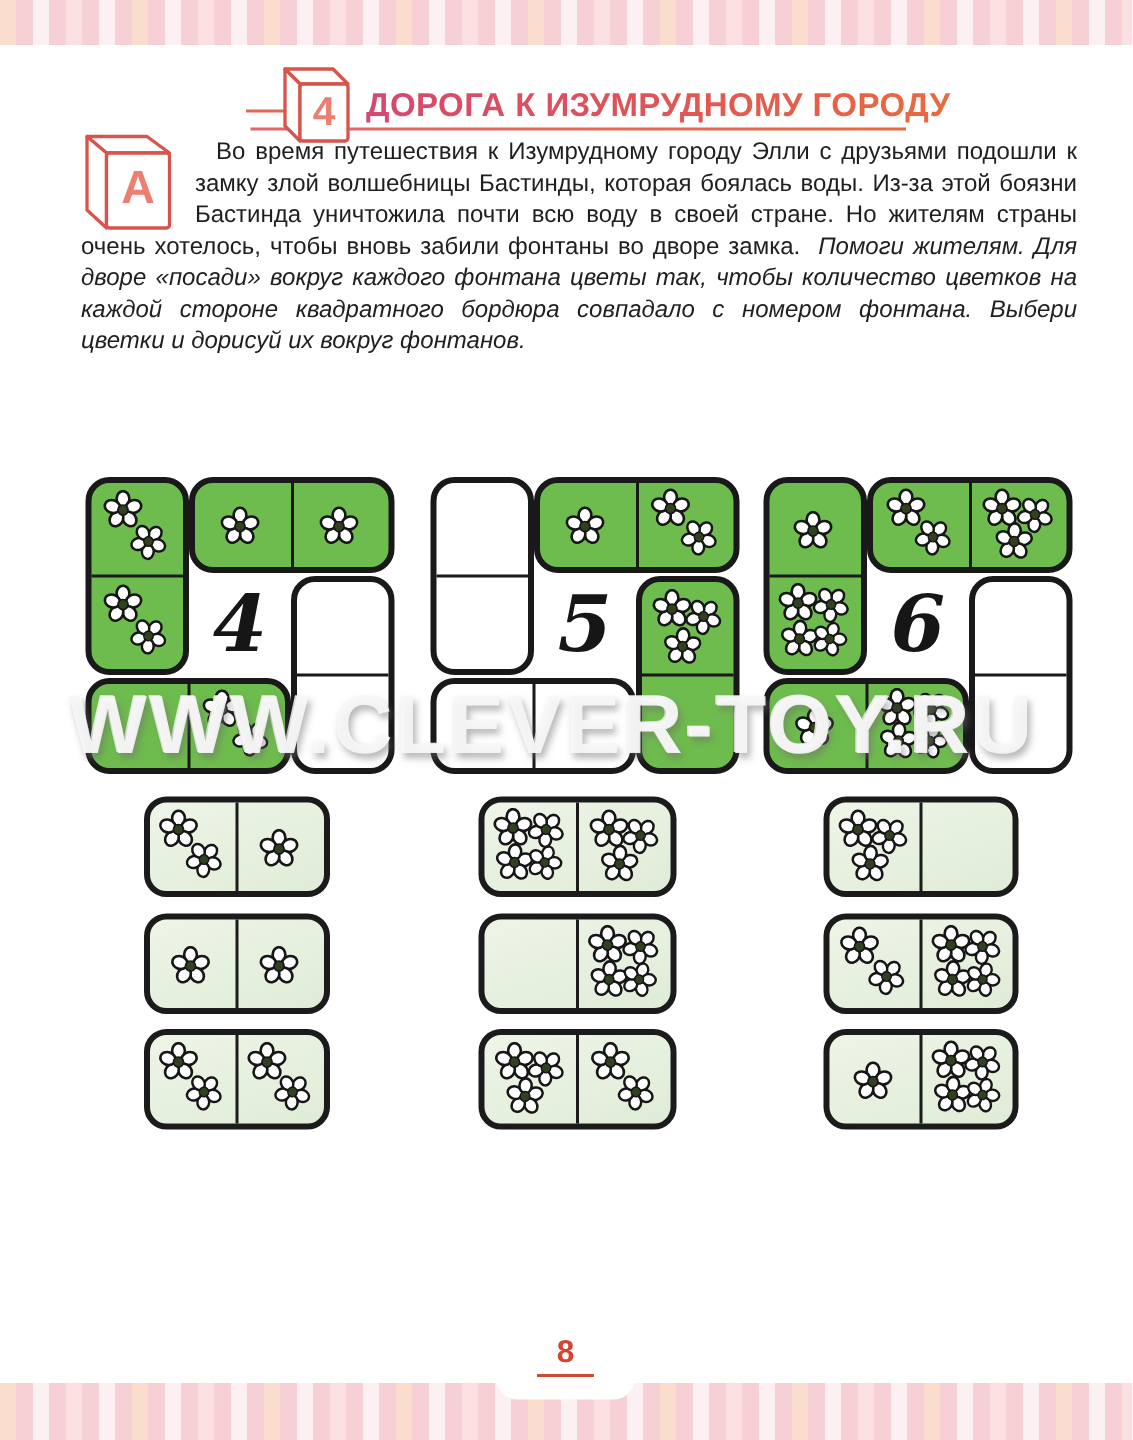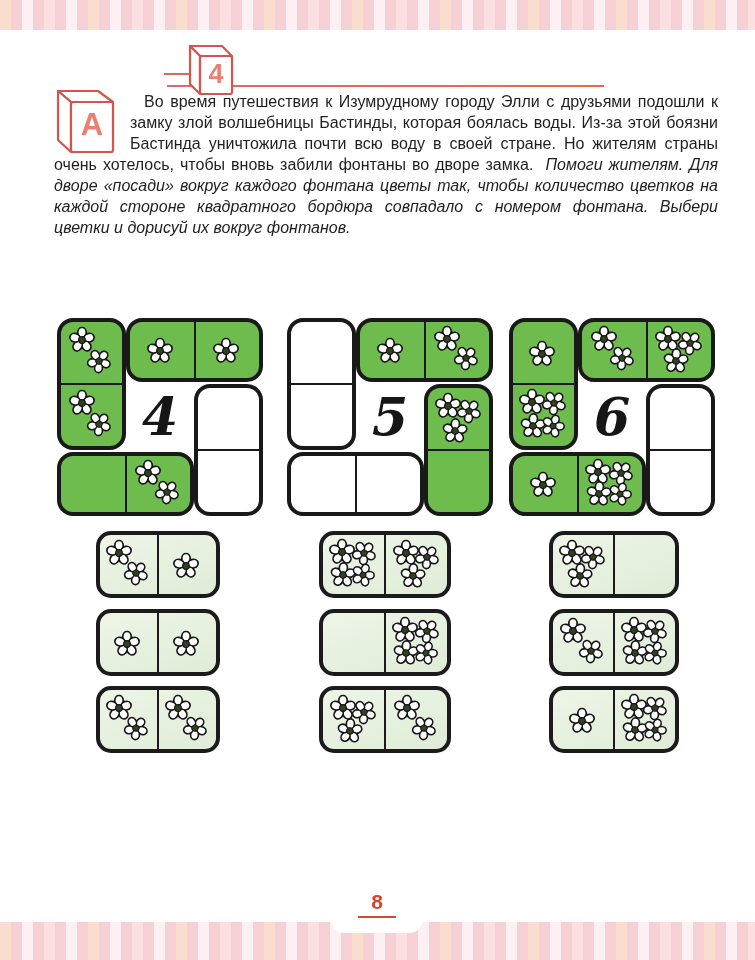--- a/index.html
+++ b/index.html
@@ -92,20 +92,21 @@
   <div class="band top"></div>
 
   <div class="hdr-tick"></div>
   <div class="hdr-underline"></div>
   <svg class="hdr-cube" width="46" height="52" viewBox="0 0 46 52">
     <polygon class="cube-stroke" points="12,12 2,2 34,2 44,12"></polygon>
     <polygon class="cube-stroke" points="2,2 2,40 12,50 12,12"></polygon>
     <rect class="cube-stroke" x="12" y="12" width="32" height="38" rx="2"></rect>
   </svg>
   <div class="hdr-cube-num">4</div>
+  <div class="page-title">ДОРОГА К ИЗУМРУДНОМУ ГОРОДУ</div>
 
   <div class="task">
     <span class="task-cube">
       <svg width="64" height="68" viewBox="0 0 64 68">
         <polygon class="cube-stroke" points="17,14 4,3 44,3 59,14"></polygon>
         <polygon class="cube-stroke" points="4,3 4,52 17,64 17,14"></polygon>
         <rect class="cube-stroke" x="17" y="14" width="42" height="50" rx="2"></rect>
       </svg>
       <span class="task-letter">А</span>
     </span>
@@ -1050,20 +1051,21 @@
                 <ellipse cx="20" cy="9" rx="6.3" ry="7.6" transform="rotate(216 20 20)"></ellipse>
                 <ellipse cx="20" cy="9" rx="6.3" ry="7.6" transform="rotate(288 20 20)"></ellipse>
               </g>
               <circle cx="20" cy="20" r="5" fill="#31411f" stroke="#161616" stroke-width="1.6"></circle>
             </svg>
           </span>
         </div>
       </div>
     </div>
 
+  <div class="watermark">WWW.CLEVER-TOY.RU</div>
 
   <div class="pagenum-tab">
     <div class="pagenum">8</div>
     <div class="pagenum-line"></div>
   </div>
 
   <div class="band bottom"></div>
 </div>
 
 </body></html>

